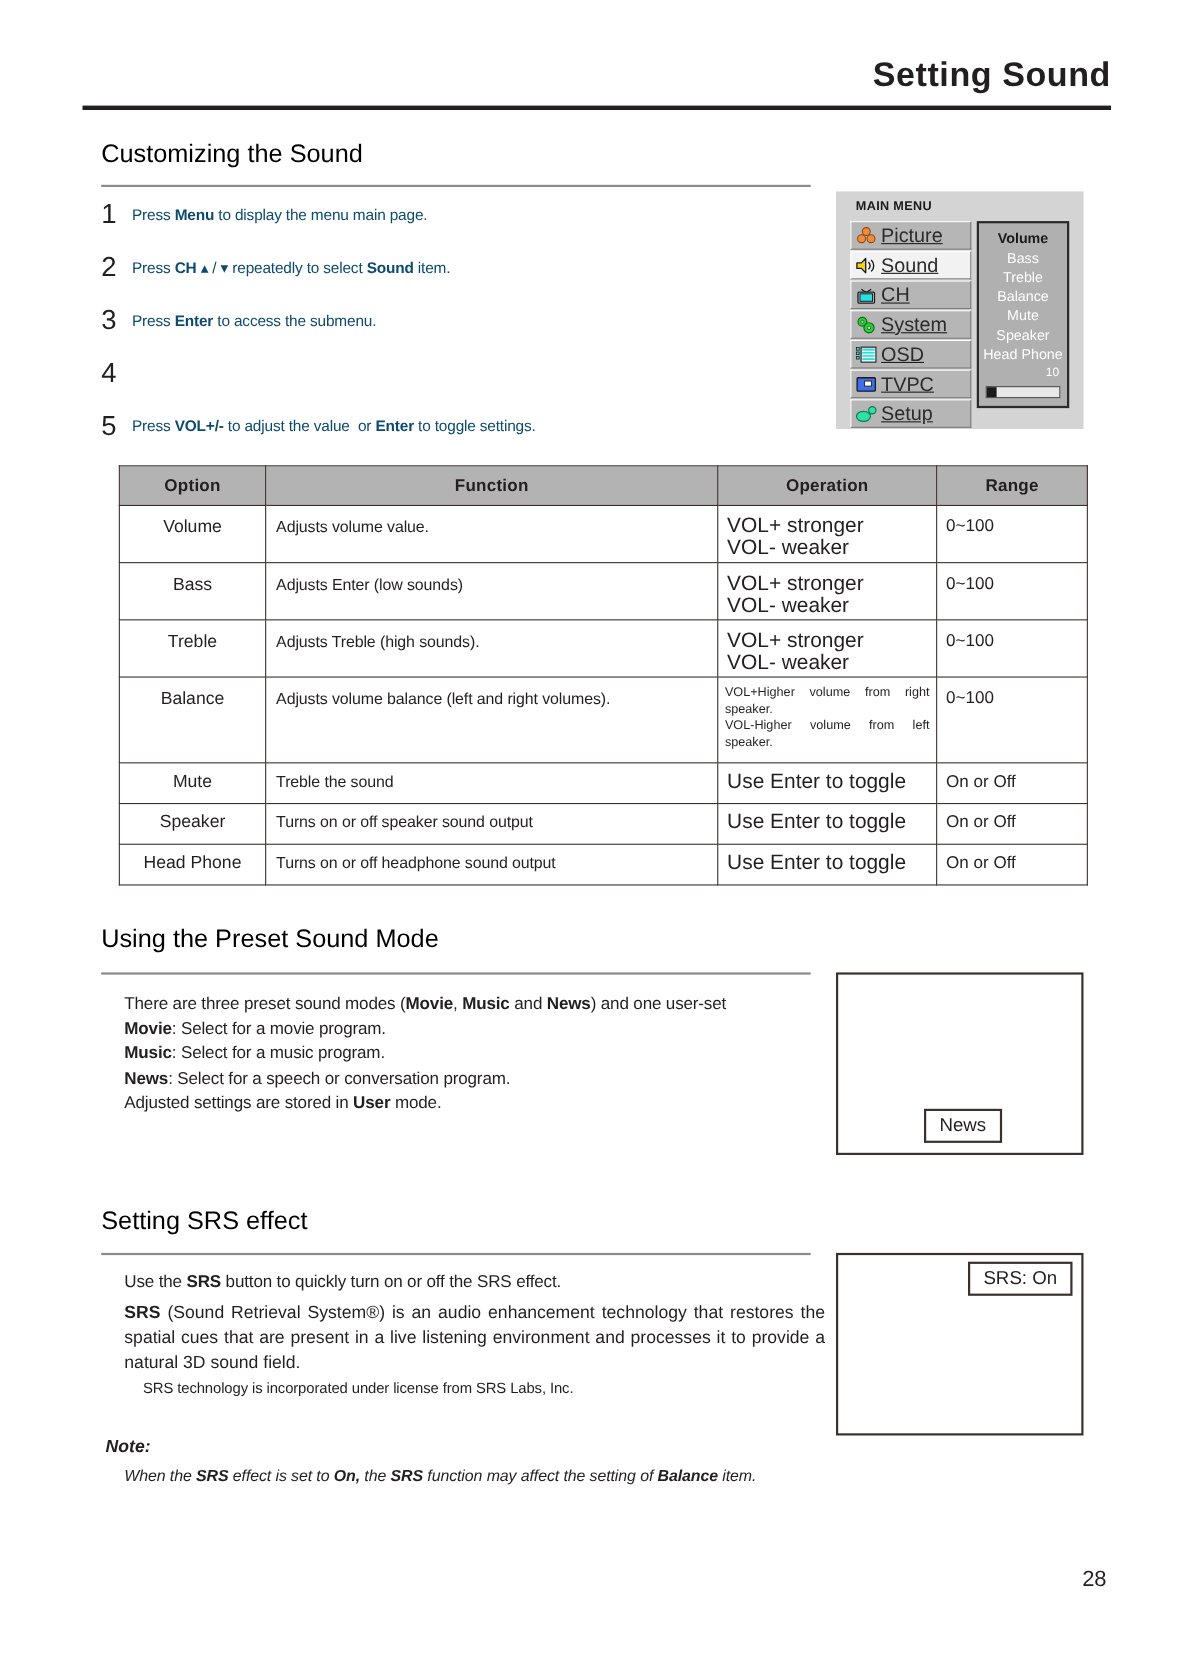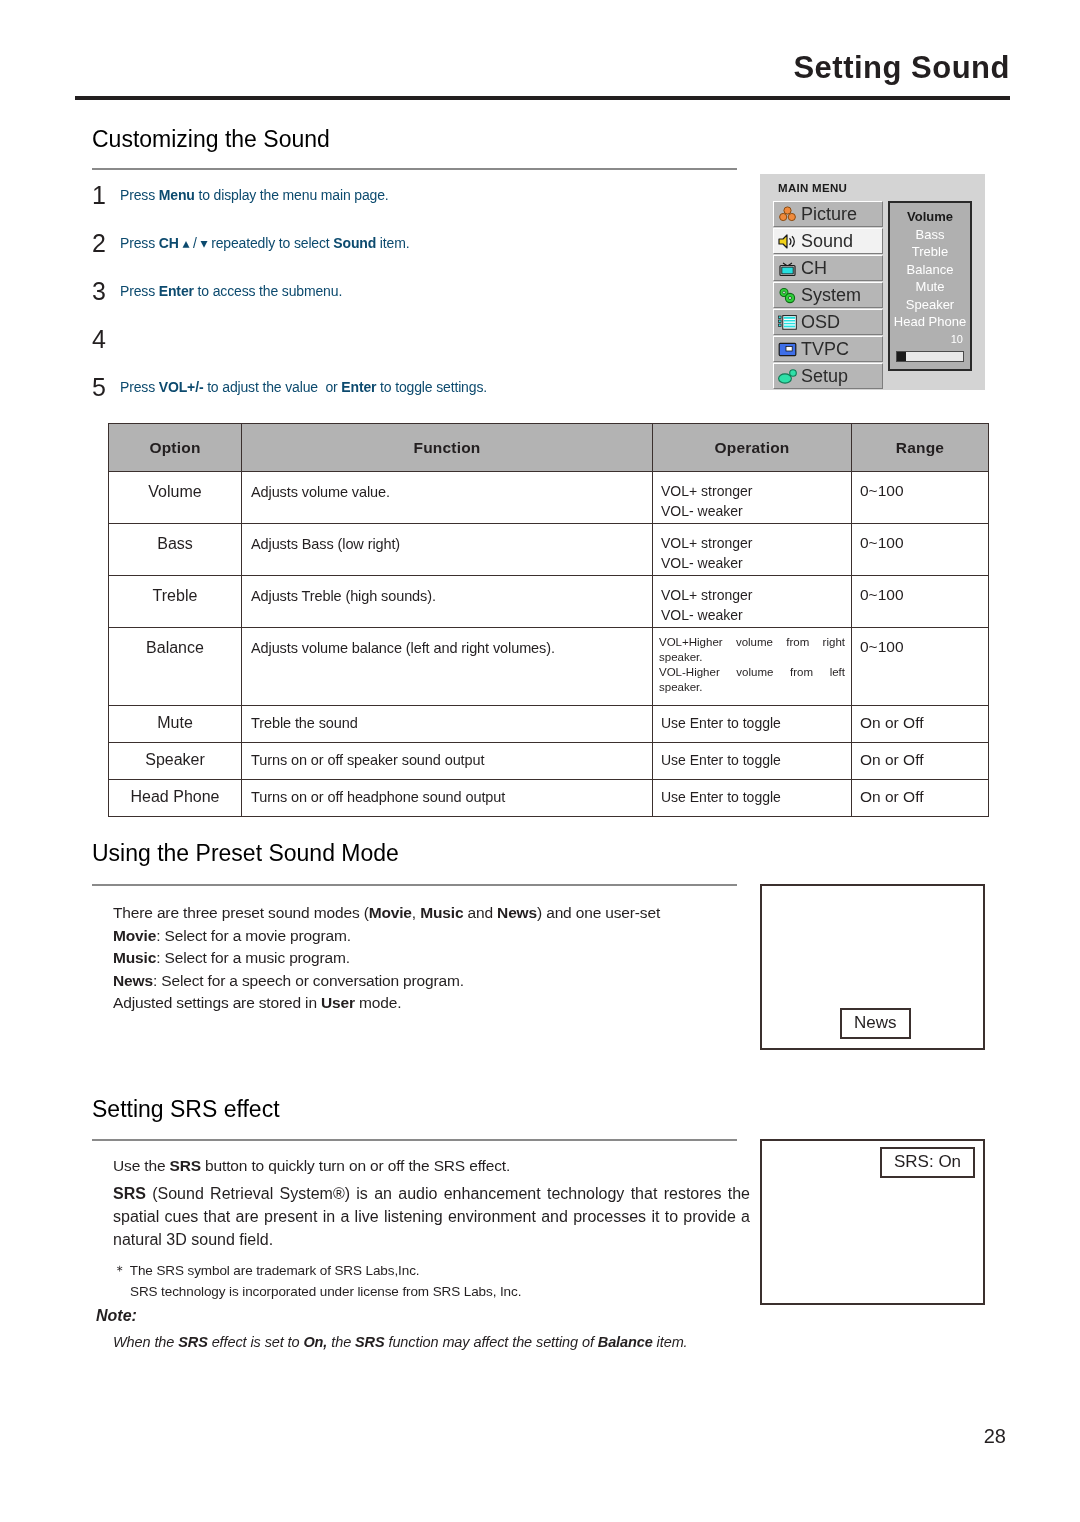--- a/index.html
+++ b/index.html
@@ -106,20 +106,21 @@
     font-size: 11.5px;
     font-weight: bold;
     color: #1a1a1a;
     letter-spacing: 0.3px;
   }
   #osd-left-col {
     position: absolute;
     left: 13px;
     top: 27px;
     width: 110px;
+    text-decoration: underline;
   }
   .osd-item {
     position: relative;
     height: 26px;
     margin-bottom: 1px;
     background: #b6b6b6;
     border: 1.5px solid #ffffff;
     border-right-color: #7d7d7d;
     border-bottom-color: #7d7d7d;
     box-sizing: border-box;
@@ -205,36 +206,36 @@
     border: 1.5px solid #3b302e;
     box-sizing: border-box;
     vertical-align: top;
     color: #231f20;
   }
   #opt-table thead th {
     background: #b3b3b3;
     font-size: 15.5px;
     font-weight: bold;
     text-align: center;
-    height: 48px;
+    height: 36px;
     vertical-align: middle;
     letter-spacing: 0.2px;
   }
   td.c-option {
     text-align: center;
     font-size: 16px;
     padding-top: 11px;
   }
   td.c-func {
     font-size: 14.5px;
     padding: 12px 0 0 9px;
     letter-spacing: -0.1px;
   }
   td.c-oper {
-    font-size: 14px;
+    font-size: 19px;
     padding: 9px 0 0 8px;
     line-height: 20px;
   }
   td.c-oper.small {
     font-size: 11.5px;
     padding: 7px 6px 0 6px;
     line-height: 15px;
     text-align: justify;
   }
   td.c-range {
@@ -480,21 +481,21 @@
       <td class="c-option">Volume</td>
       <td class="c-func">Adjusts volume value.</td>
       <td class="c-oper">
           <div>VOL+  stronger</div>
           <div>VOL-  weaker</div>
         </td>
       <td class="c-range">0~100</td>
     </tr>
     <tr class="r-tall">
       <td class="c-option">Bass</td>
-      <td class="c-func">Adjusts Bass (low right)</td>
+      <td class="c-func">Adjusts Enter (low sounds)</td>
       <td class="c-oper">
           <div>VOL+  stronger</div>
           <div>VOL-  weaker</div>
         </td>
       <td class="c-range">0~100</td>
     </tr>
     <tr class="r-tall">
       <td class="c-option">Treble</td>
       <td class="c-func">Adjusts Treble (high sounds).</td>
       <td class="c-oper">
@@ -553,21 +554,20 @@
 <div class="tv-box" style="left:760px; top:884px; width:225px; height:166px;">
   <div class="osd-chip" style="left:78px; top:122px;">News</div>
 </div>
 
 <div class="section-head" style="left:92px; top:1096px;">Setting SRS effect</div>
 <div class="section-rule" style="left:92px; top:1139px; width:645px;"></div>
 
 <div class="body-block" style="left:113px; top:1155px; width:637px;">
   <div class="body-line" style="font-size:15.5px;">Use the <b>SRS</b> button to quickly turn on or off the SRS effect.</div>
   <div class="body-just" style="margin-top:4px;"><b>SRS</b> (Sound Retrieval System®) is an audio enhancement technology that restores the spatial cues that are present in a live listening environment and processes it to provide a natural 3D sound field.</div>
-  <div class="small-line" style="margin-top:9px;">＊ The SRS symbol are trademark of SRS Labs,Inc.</div>
   <div class="small-line" style="padding-left:17px;">SRS technology is incorporated under license from SRS Labs, Inc.</div>
 </div>
 
 <div class="tv-box" style="left:760px; top:1139px; width:225px; height:166px;">
   <div class="osd-chip" style="left:118px; top:6px;">SRS:  On</div>
 </div>
 
 <div id="note-label">Note:</div>
 <div id="note-text">When the <b>SRS</b> effect is set to <b>On,</b> the <b>SRS</b> function may affect the setting of <b>Balance</b> item.</div>
 

